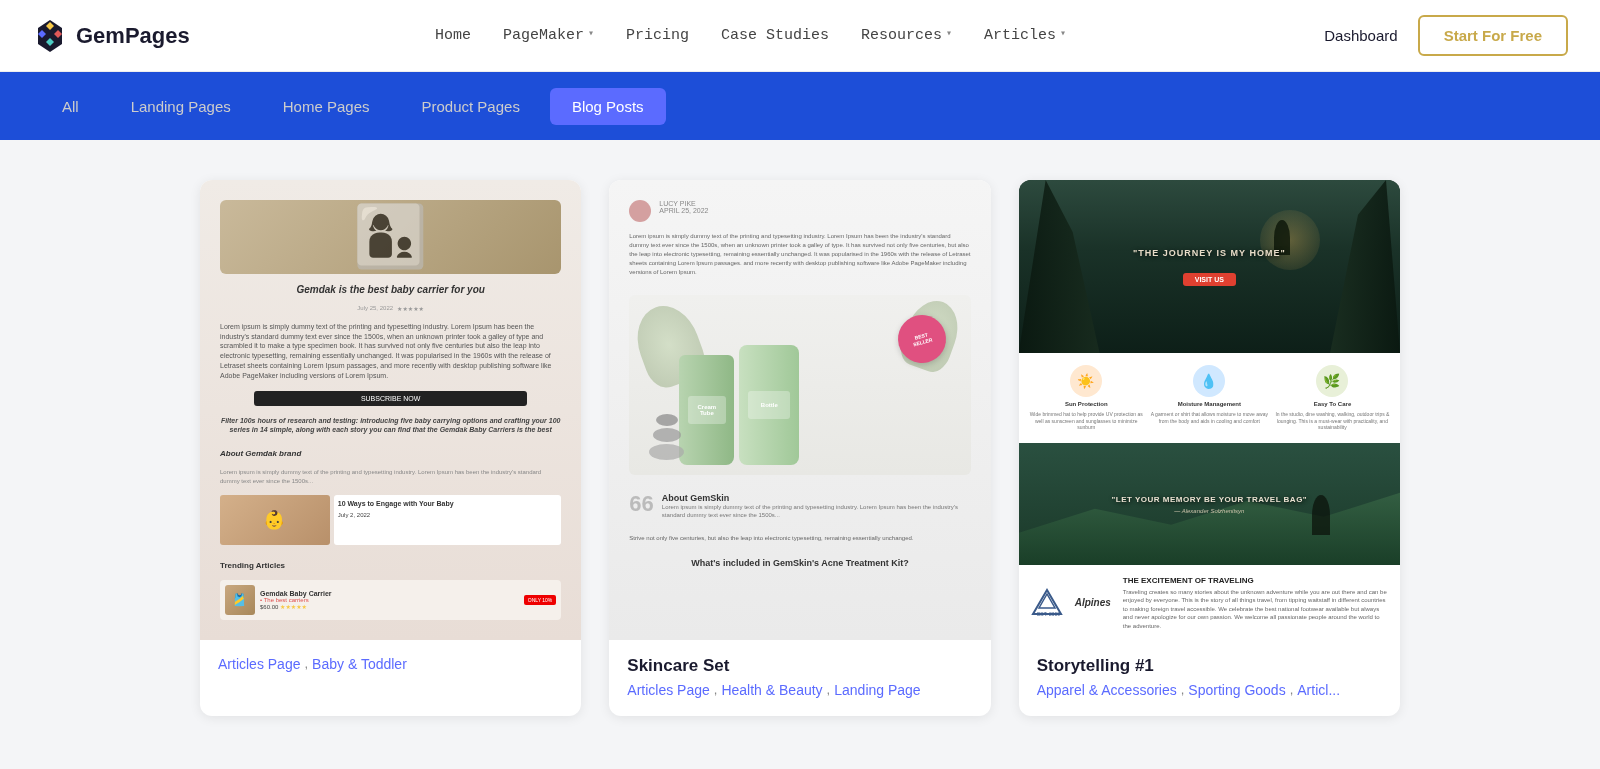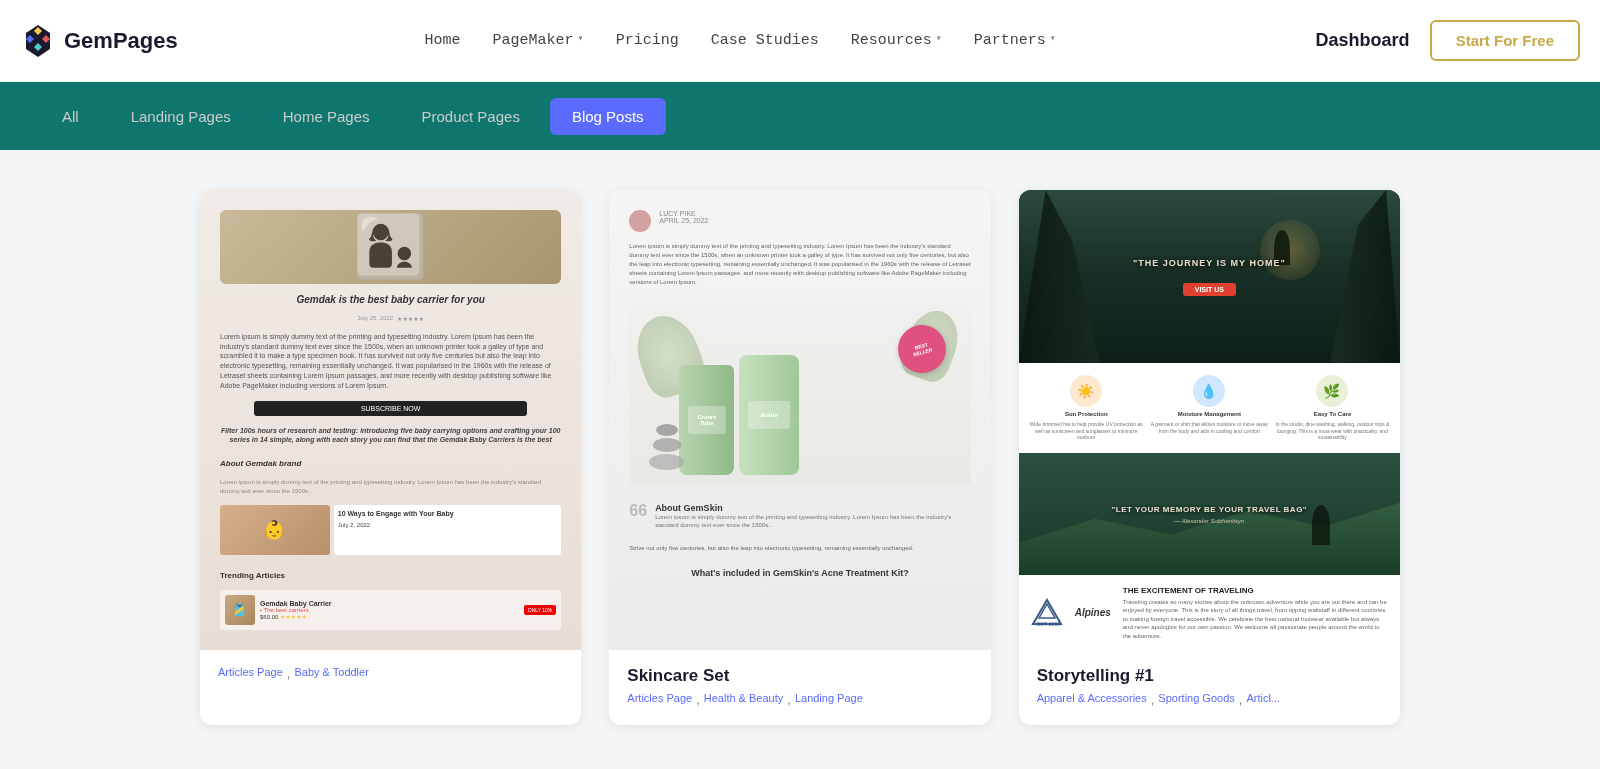--- a/index.html
+++ b/index.html
@@ -1,36 +1,36 @@
 <!DOCTYPE html>
 <html><head>
   <meta charset="utf-8">
   <style>
     * { margin: 0; padding: 0; box-sizing: border-box; }
     body { font-family: -apple-system, BlinkMacSystemFont, 'Segoe UI', sans-serif; background: #fff; color: #1a1a2e; overflow-x: hidden; }
 
     
     .navbar {
       display: flex; align-items: center; justify-content: space-between;
-      padding: 0 20px; height: 82px; background: #fff;
+      padding: 0 32px; height: 72px; background: #fff;
       border-bottom: 1px solid #eee; position: relative; z-index: 10;
     }
     .nav-logo { display: flex; align-items: center; gap: 8px; text-decoration: none; }
     .logo-icon { width: 36px; height: 36px; }
     .logo-text { font-size: 22px; font-weight: 700; color: #1a1a2e; }
     .nav-links { display: flex; align-items: center; gap: 32px; }
     .nav-link { font-size: 15px; color: #444; text-decoration: none; display: flex; align-items: flex-start; gap: 4px; cursor: pointer; font-family: Liberation Mono, monospace; }
     .chevron { font-size: 10px; color: #888; }
     .nav-actions { display: flex; align-items: center; gap: 20px; }
-    .btn-dashboard { font-size: 18px; font-weight: 700; color: #1a1a2e; background: none; border: none; cursor: pointer; margin-left: 13px; }
+    .btn-dashboard { font-size: 15px; font-weight: 400; color: #1a1a2e; background: none; border: none; cursor: pointer; margin-left: 13px; }
     .btn-start { font-size: 15px; font-weight: 600; color: #c8a94a; background: transparent; border: 2px solid #c8a94a; border-radius: 6px; padding: 10px 24px; cursor: pointer; }
 
     
     .filter-bar {
-      background: #0f766e; padding: 1px 40px;
+      background: #1d4ed8; padding: 1px 40px;
       display: flex; align-items: center; gap: 8px; height: 68px;
     }
     .filter-btn {
       padding: 10px 22px; border-radius: 6px; font-size: 15px; font-weight: 500;
       cursor: pointer; border: none; background: transparent; color: #ccc;
       transition: all 0.2s;
     }
     .filter-btn.active { background: #5b6bff; color: #fff; font-weight: 400; }
 
     
@@ -68,21 +68,21 @@
     .travel-feat-desc { font-size: 5px; color: #777; text-align: center; line-height: 1.3; }
     .travel-bottom { width: 100%; height: 180px; position: relative; overflow: hidden; background: linear-gradient(to bottom, #3a6040, #1a3828); display: flex; align-items: center; justify-content: center; }
     .alpines-logo { width: 100%; background: #fff; display: flex; align-items: center; gap: 12px; padding: 10px 12px; }
     .alpines-icon { width: 32px; height: 32px; display: flex; align-items: center; justify-content: center; }
     .alpines-text { font-size: 8px; color: #555; line-height: 1.4; flex: 1; }
     .alpines-brand { font-size: 10px; font-weight: 700; color: #333; font-style: italic; }
 
     .card-info { padding: 16px 18px 18px; }
     .card-title { font-size: 17px; font-weight: 700; color: #1a1a2e; margin-bottom: 6px; }
     .card-tags { display: flex; flex-wrap: wrap; gap: 4px; }
-    .card-tag { font-size: 11px; color: #5b6bff; cursor: pointer; text-align: right; }
+    .card-tag { font-size: 14px; color: #5b6bff; cursor: pointer; text-align: right; }
     .card-tag-sep { font-size: 13px; color: #888; }
   </style>
 </head>
 <body>
 
 <nav class="navbar">
   <a class="nav-logo" href="#">
     <svg class="logo-icon" viewBox="0 0 36 36" fill="none" xmlns="http://www.w3.org/2000/svg">
       <polygon points="18,2 30,10 30,26 18,34 6,26 6,10" fill="#1a1a2e"></polygon>
       <polygon points="18,4 14,8 18,12 22,8" fill="#f7c948"></polygon>
@@ -105,21 +105,21 @@
       <span>Pricing</span>
     </a>
     <a class="nav-link">
       <span>Case Studies</span>
     </a>
     <a class="nav-link">
       <span>Resources</span>
       <span class="chevron">▾</span>
     </a>
     <a class="nav-link">
-      <span>Partners</span>
+      <span>Articles</span>
       <span class="chevron">▾</span>
     </a>
   </div>
 
   <div class="nav-actions">
     <button class="btn-dashboard">Dashboard</button>
     <button class="btn-start">Start For Free</button>
   </div>
 </nav>
 
@@ -211,21 +211,21 @@
           <div style="position:absolute;left:20px;bottom:15px;display:flex;flex-direction:column;gap:2px;align-items:center;">
             <div style="width:22px;height:12px;background:#888;border-radius:50%;opacity:0.7;"></div>
             <div style="width:28px;height:14px;background:#999;border-radius:50%;opacity:0.7;"></div>
             <div style="width:35px;height:16px;background:#aaa;border-radius:50%;opacity:0.7;"></div>
           </div>
 
           <div style="position:absolute;top:20px;right:25px;width:48px;height:48px;background:#e05080;border-radius:50%;display:flex;align-items:center;justify-content:center;font-size:5px;color:#fff;font-weight:700;text-align:center;transform:rotate(-15deg);z-index:2;box-shadow:0 2px 6px rgba(0,0,0,0.2);">BEST<br>SELLER</div>
         </div>
 
         <div style="width:100%;display:flex;align-items:flex-start;gap:8px;">
-          <div style="font-size:16px;font-weight:700;color:#bbb;line-height:1;">66</div>
+          <div style="font-size:22px;font-weight:700;color:#bbb;line-height:1;">66</div>
           <div>
             <div style="font-size:9px;font-weight:700;color:#333;">About GemSkin</div>
             <div style="font-size:6px;color:#777;line-height:1.4;">Lorem ipsum is simply dummy text of the printing and typesetting industry. Lorem Ipsum has been the industry's standard dummy text ever since the 1500s...</div>
           </div>
         </div>
         <div style="width:100%;font-size:6px;color:#666;line-height:1.4;margin-top:4px;">
           Strive not only five centuries, but also the leap into electronic typesetting, remaining essentially unchanged.
         </div>
         <div style="width:100%;margin-top:6px;text-align:center;">
           <div style="font-size:9px;font-weight:700;color:#333;">What's included in GemSkin's Acne Treatment Kit?</div>

